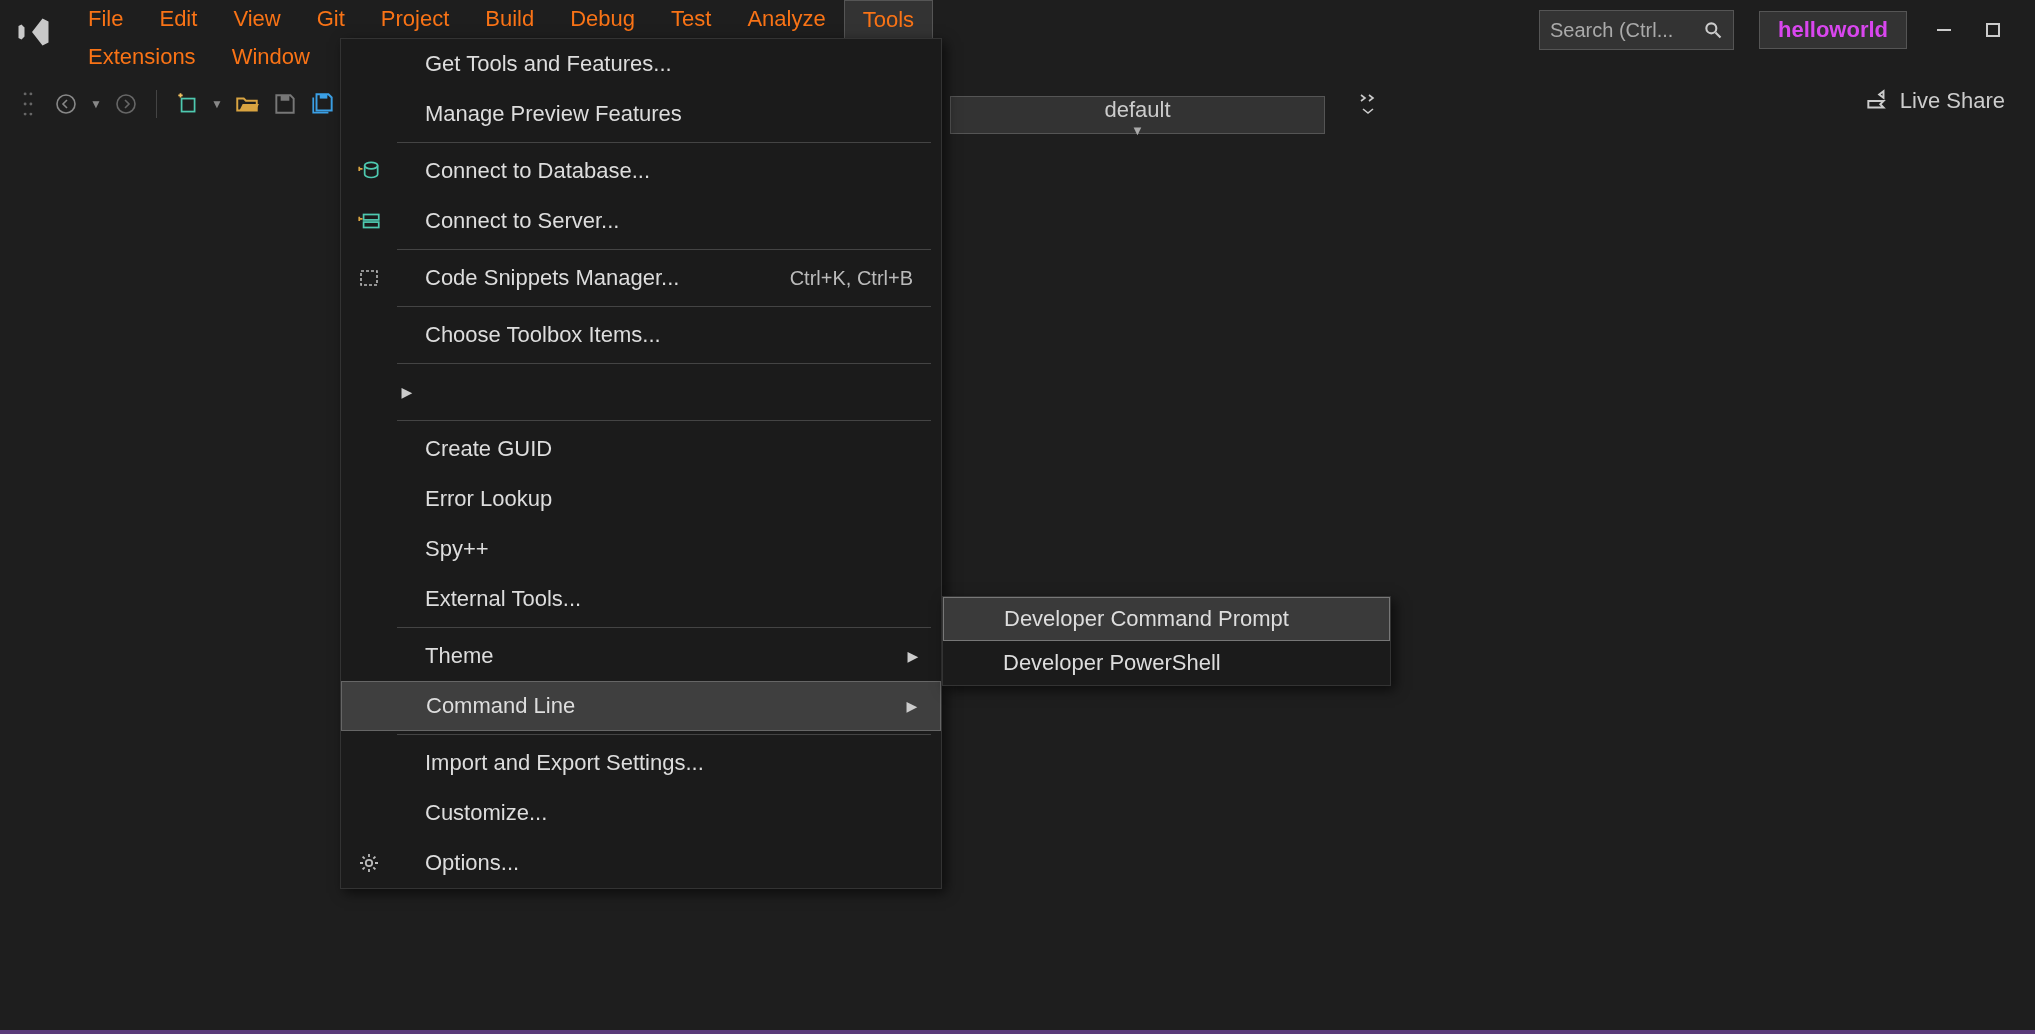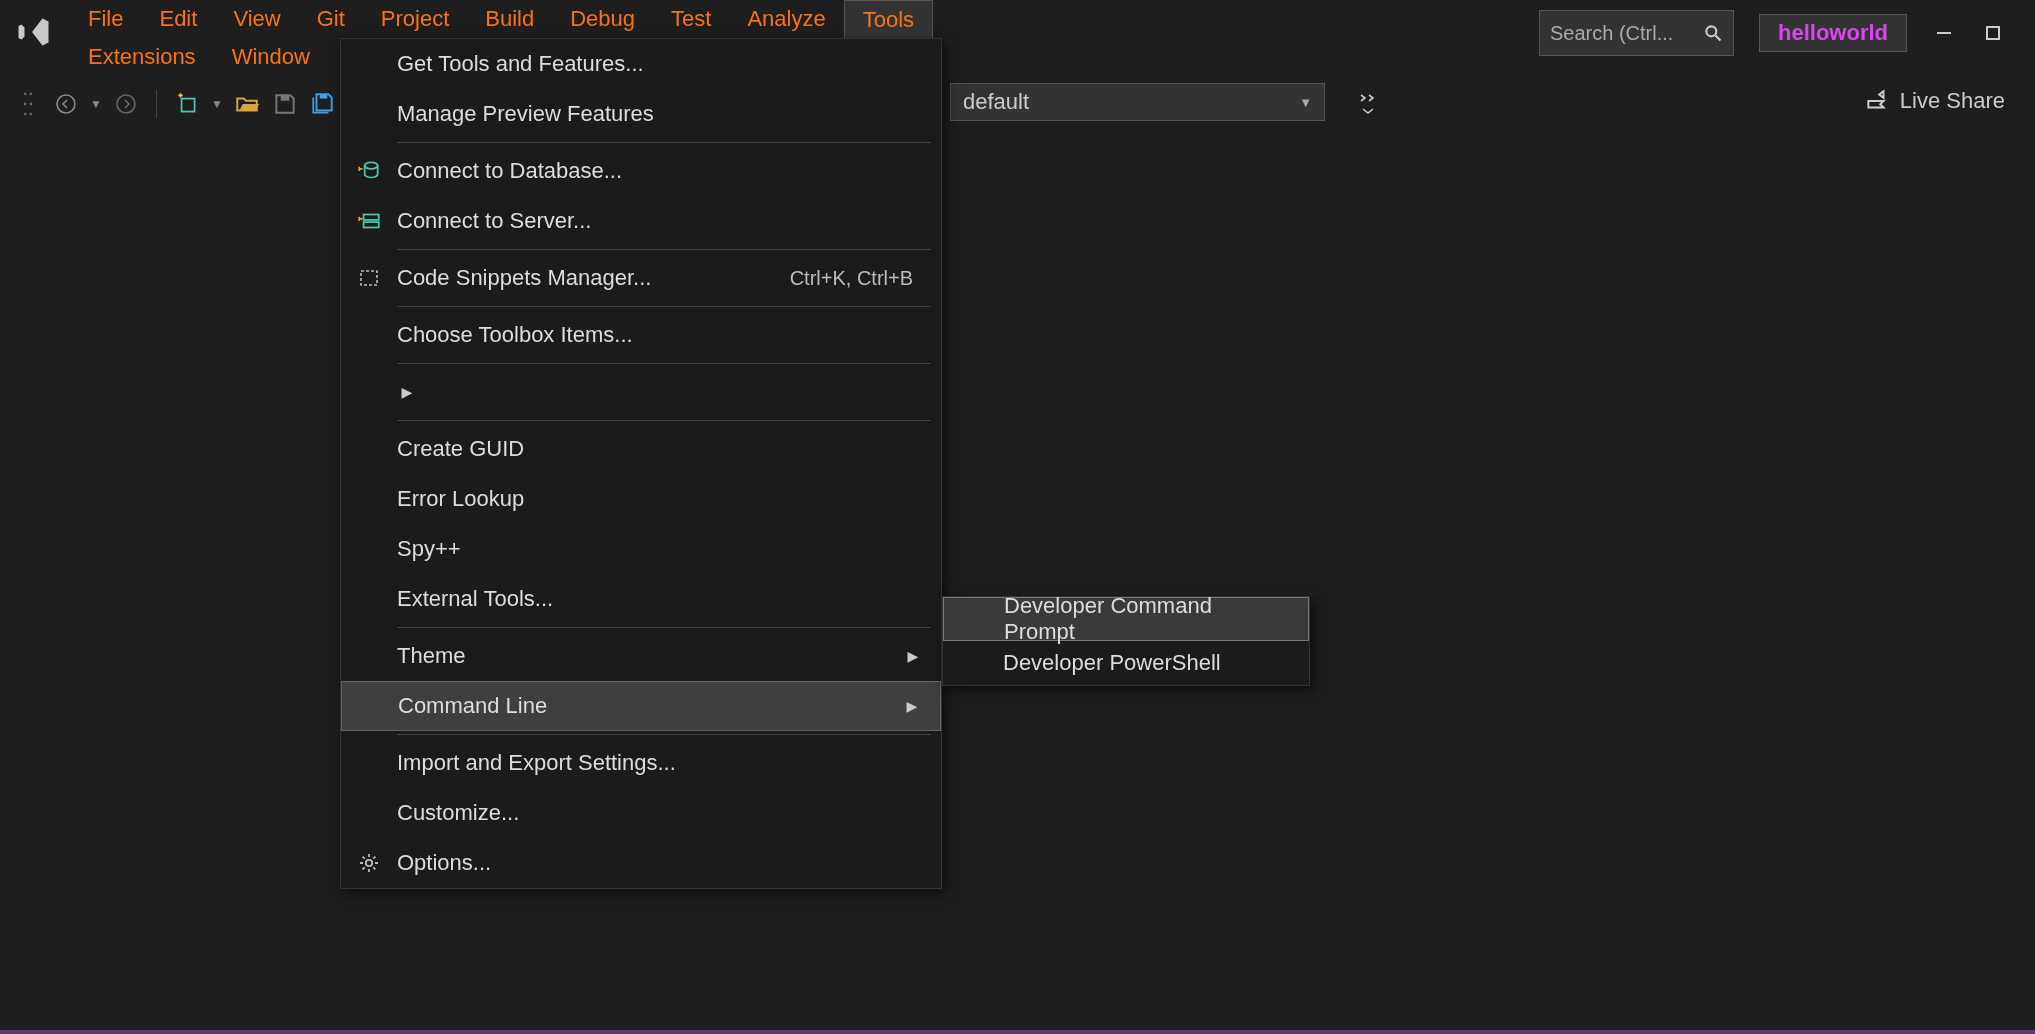--- a/index.html
+++ b/index.html
@@ -46,21 +46,21 @@
     right:0; top:0;
     display:flex;
     align-items:center;
     gap:25px;
     padding:10px 30px;
   }
   .search-box {
     background:#333333;
     border:1px solid #555;
     width:195px;
-    height:46px;
+    height:40px;
     display:flex;
     align-items:center;
     padding:0 10px;
     font-size:20px;
     color:#aaa;
     justify-content:space-between;
   }
   .solution-name {
     background:#333333;
     border:1px solid #555;
@@ -80,30 +80,31 @@
     display:flex;
     align-items:center;
     padding:0 14px;
     gap:10px;
   }
   .tb-icon { width:28px; height:28px; display:flex;align-items:center;justify-content:center;}
 
   .config-dropdown {
     position:absolute;
     left:950px;
-    top:83px;
+    top:96px;
     width:375px;
     height:38px;
     background:#333333;
     border:1px solid #555;
     display:flex;
     align-items:center;
     justify-content:space-between;
     padding:0 12px;
     font-size:22px;
+    flex-direction:column;
   }
 
   .live-share {
     position:absolute;
     right:30px;
     top:88px;
     display:flex;
     align-items:center;
     gap:10px;
     font-size:22px;
@@ -138,35 +139,35 @@
     height:50px;
     padding:0 18px 0 0;
     font-size:22px;
     color:#ddd;
   }
   .dd-item.highlight {
     background:#3f3f3f;
     border:1px solid #666;
   }
   .dd-icon-cell { width:56px; display:flex; align-items:center; justify-content:center; }
-  .dd-label { flex:1; }
+  .dd-label { flex:1;margin-left:28px; }
   .dd-shortcut { color:#bbb; font-size:20px; padding-right:10px;}
   .dd-arrow { width:20px; text-align:center; font-size:14px; color:#ccc;}
   .dd-sep {
     height:1px;
     background:#444;
     margin:3px 10px 3px 56px;
   }
 
   
   .submenu {
     position:absolute;
     left:942px;
     top:596px;
-    width:368px;
+    width:449px;
     background:#1b1b1b;
     border:1px solid #333;
     box-shadow: 4px 4px 12px rgba(0,0,0,.6);
   }
   .sub-item {
     display:flex;
     align-items:center;
     height:44px;
     padding:0 20px 0 60px;
     font-size:22px;

